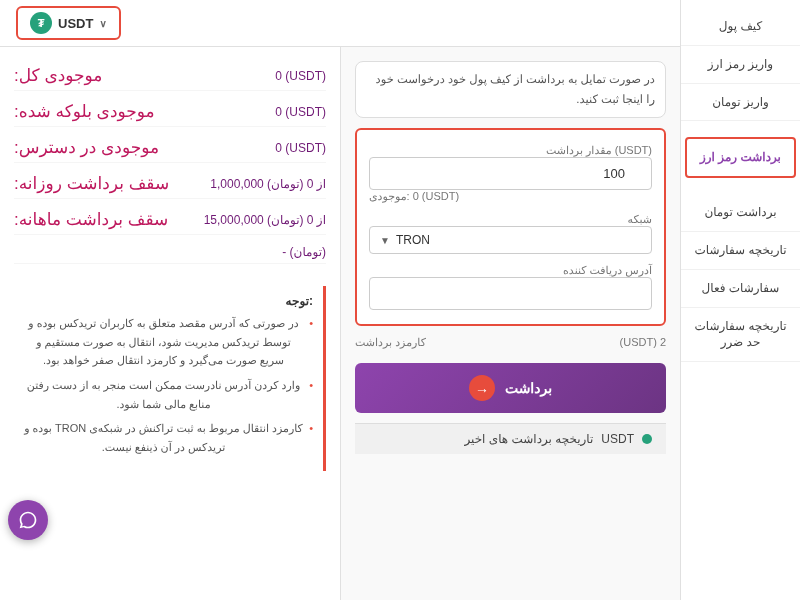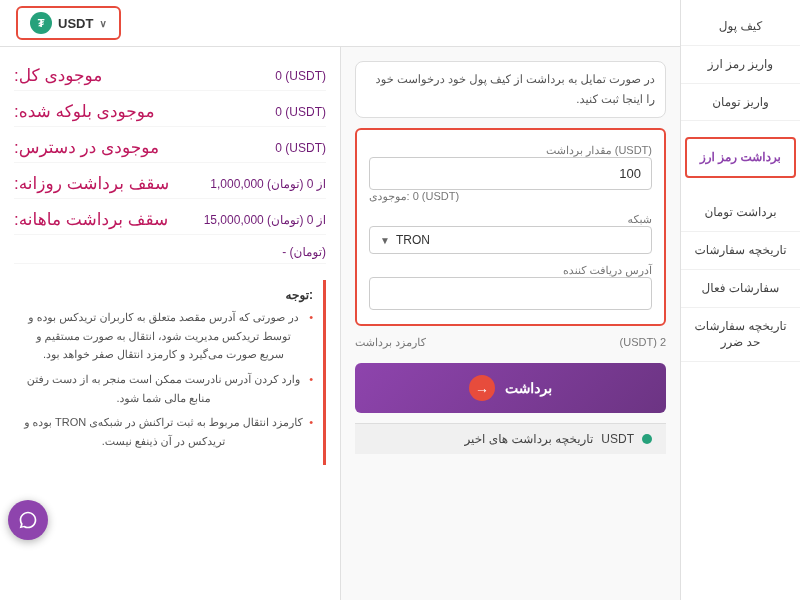--- a/index.html
+++ b/index.html
@@ -128,21 +128,21 @@
       flex-direction: column;
     }
     .field-label {
       font-size: 11px;
       color: #777;
       text-align: right;
     }
     .field-input {
       border: 1px solid #ccc;
       border-radius: 4px;
-      padding: 8px 10px;
+      padding: 8px 26px;
       font-size: 13px;
       color: #333;
       background: #fff;
       text-align: right;
       direction: ltr;
       outline: none;
       width: 100%;
     }
     .balance-row {
       font-size: 11px;
@@ -222,21 +222,21 @@
       padding: 4px 0;
       border-bottom: 1px solid #f5f5f5;
       direction: rtl;
     }
     .info-row-label { color: #be185d; font-size: 17px; }
     .info-row-value { color: #701a75; font-size: 12px; direction: ltr; }
     .notice-box {
       background: #fff;
       border-right: 3px solid #e74c3c;
       padding: 8px 10px;
-      margin-top: 8px;
+      margin-top: 14px;
     }
     .notice-title { font-weight: bold; color: #333; font-size: 12px; margin-bottom: 6px; text-align: right; }
     .notice-list { list-style: none; padding: 0; }
     .notice-list li {
       font-size: 11px;
       color: #555;
       margin-bottom: 6px;
       text-align: center;
       line-height: 1.7;
       padding-right: 10px;

